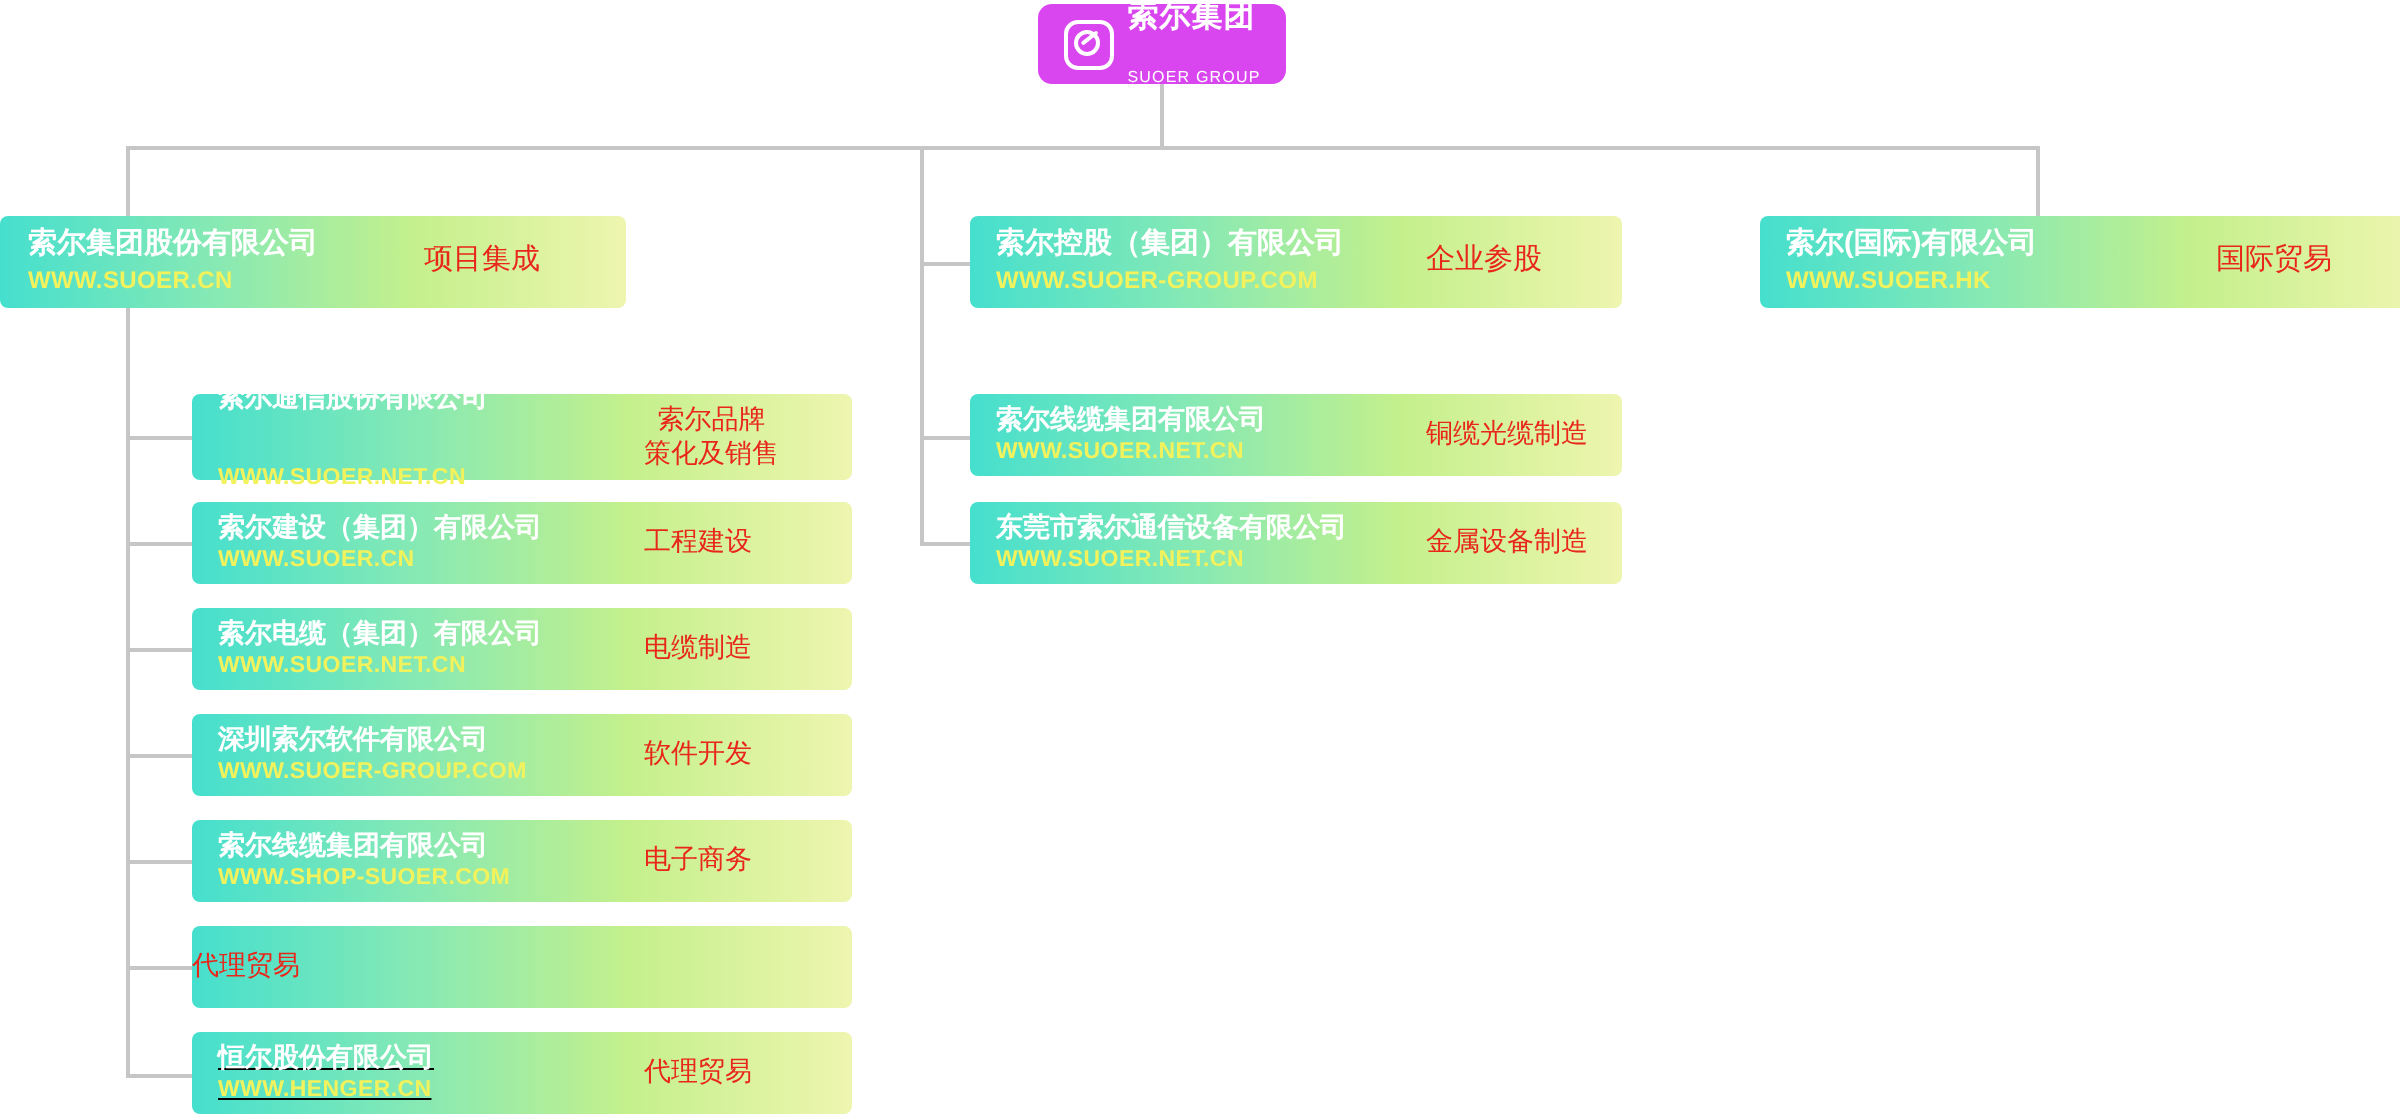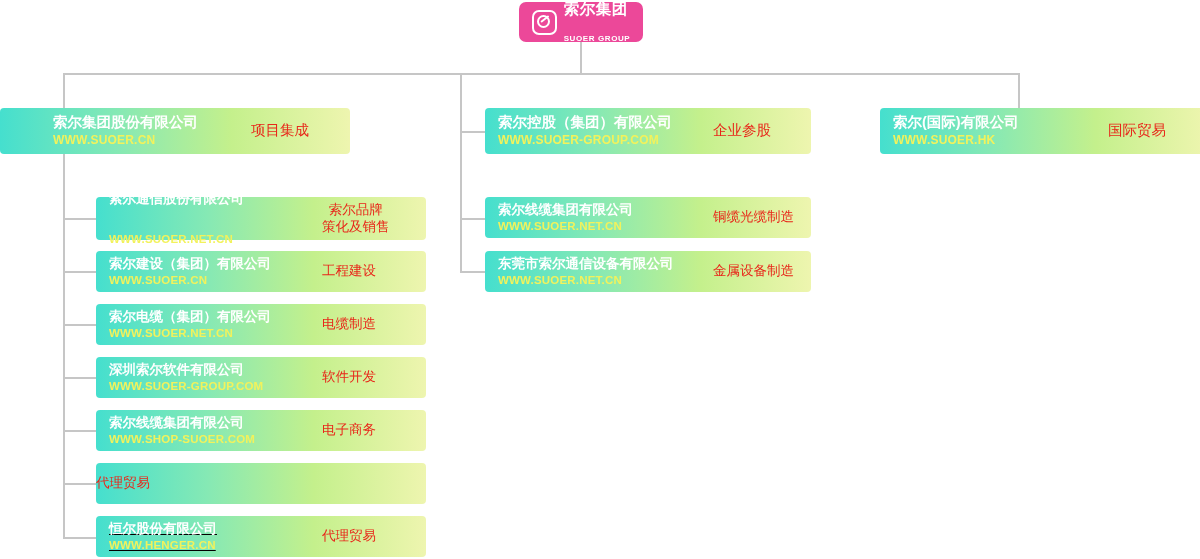--- a/index.html
+++ b/index.html
@@ -28,21 +28,21 @@
   .line-v { width: 2px; }
   .line-h { height: 2px; }
 
   
   .root-node {
     position: absolute;
     left: 519px;
     top: 2px;
     width: 124px;
     height: 40px;
-    background: #ec4899;
+    background: #d946ef;
     border-radius: 7px;
     display: flex;
     align-items: center;
     justify-content: center;
     gap: 7px;
     z-index: 3;
   }
   .root-logo {
     width: 25px;
     height: 25px;
@@ -82,21 +82,21 @@
   }
   .root-cn {
     color: #ffffff;
     font-size: 15.5px;
     font-weight: 700;
     letter-spacing: 0.5px;
   }
   .root-en {
     color: #ffffff;
     font-size: 8px;
-    font-weight: 700;
+    font-weight: 400;
     letter-spacing: 0.6px;
     margin-top: 18px;
   }
 
   
   .node {
     position: absolute;
     border-radius: 4px;
     background: linear-gradient(to right, #45DFCE 0%, #86E9B4 34%, #C4F08C 66%, #EEF5AF 100%);
     display: flex;
@@ -174,21 +174,21 @@
   <div class="line line-v" style="left:1018px; top:73px; height:37px;"></div>
 
   <div class="root-node">
     <span class="root-logo"></span>
     <span class="root-text">
       <span class="root-cn">索尔集团</span>
       <span class="root-en">SUOER GROUP</span>
     </span>
   </div>
 
-  <div class="node level1" style="left:0px; top:108px; width:350px; height:46px;padding-left:39px;">
+  <div class="node level1" style="left:0px; top:108px; width:313px; height:46px;">
     <div class="node-info" style="margin-left:14px; width:198px;">
       <span class="node-name">索尔集团股份有限公司</span>
       <span class="node-url">WWW.SUOER.CN</span>
     </div>
     <div class="node-tag">
       <span>项目集成</span>
     </div>
   </div>
 
   <div class="node level2" style="left:96px; top:197px; width:330px; height:43px;">

